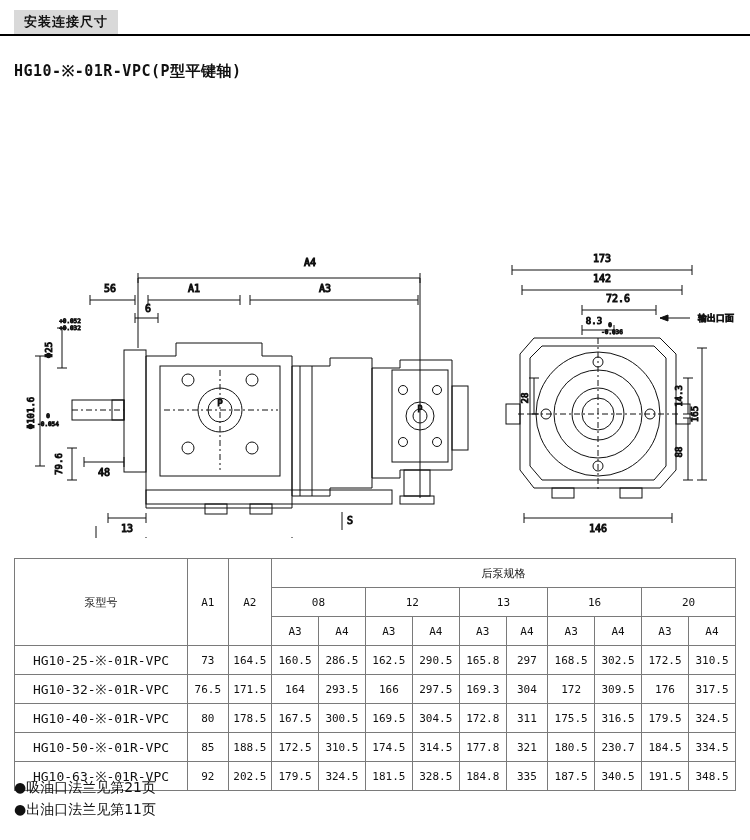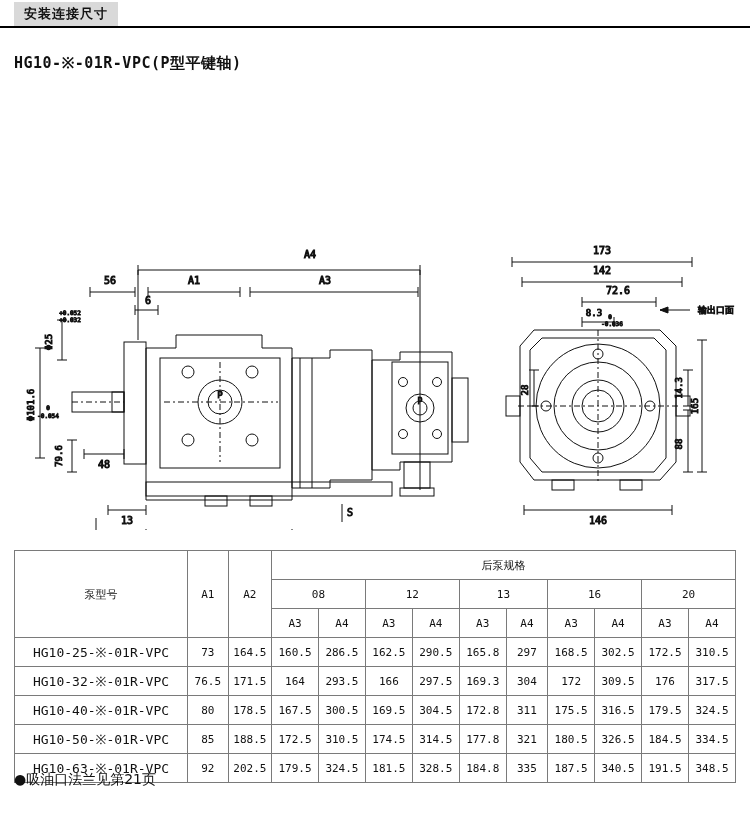--- a/index.html
+++ b/index.html
@@ -4,21 +4,21 @@
 <style>
   html,body{margin:0;padding:0;}
   body{
     width:750px;height:840px;
     background:#ffffff;
     font-family:"DejaVu Sans","Liberation Sans",sans-serif;
     color:#111;
     position:relative;
     overflow:hidden;
   }
-  .page{position:relative;width:750px;height:632px;}
+  .page{position:relative;width:750px;height:632px;margin-top:8px;}
 
   
   .header-bar{
     position:absolute;left:0;top:0;width:750px;height:26px;
     border-bottom:2px solid #000;
   }
   .header-title{
     position:absolute;left:14px;top:2px;
     background:#d9d9d9;
     padding:3px 10px 3px 10px;
@@ -339,21 +339,21 @@
           <td class="rowname">HG10-50-※-01R-VPC</td>
           <td>85</td>
           <td>188.5</td>
           <td>172.5</td>
           <td>310.5</td>
           <td>174.5</td>
           <td>314.5</td>
           <td>177.8</td>
           <td>321</td>
           <td>180.5</td>
-          <td>326.5</td>
+          <td>230.7</td>
           <td>184.5</td>
           <td>334.5</td>
         </tr>
         <tr>
           <td class="rowname">HG10-63-※-01R-VPC</td>
           <td>92</td>
           <td>202.5</td>
           <td>179.5</td>
           <td>324.5</td>
           <td>181.5</td>
@@ -364,15 +364,16 @@
           <td>340.5</td>
           <td>191.5</td>
           <td>348.5</td>
         </tr>
       </tbody>
     </table>
   </div>
 
   <div class="notes">
     <div>●吸油口法兰见第21页</div>
+    <div>●出油口法兰见第11页</div>
   </div>
 
 </div>
 
 </body></html>

